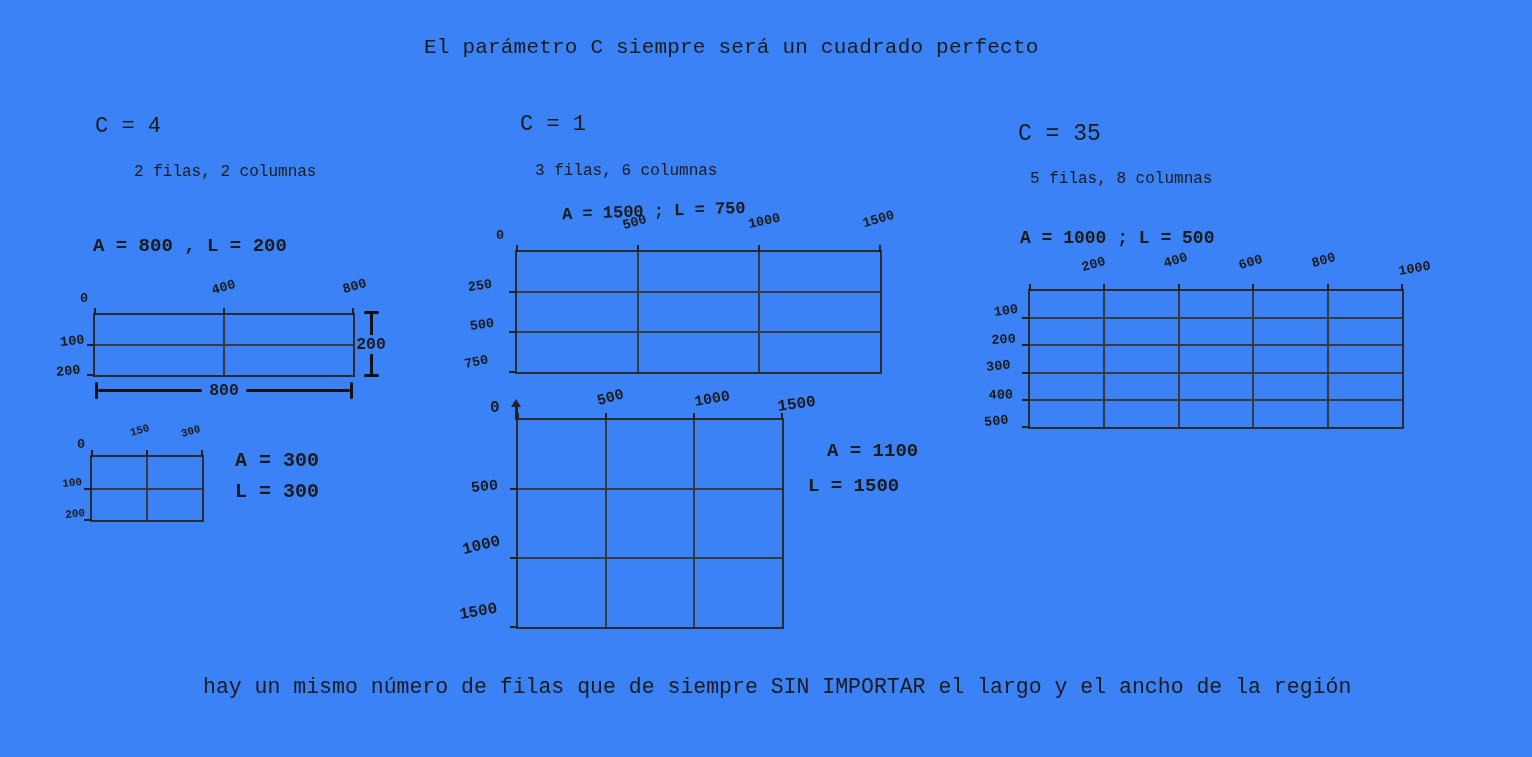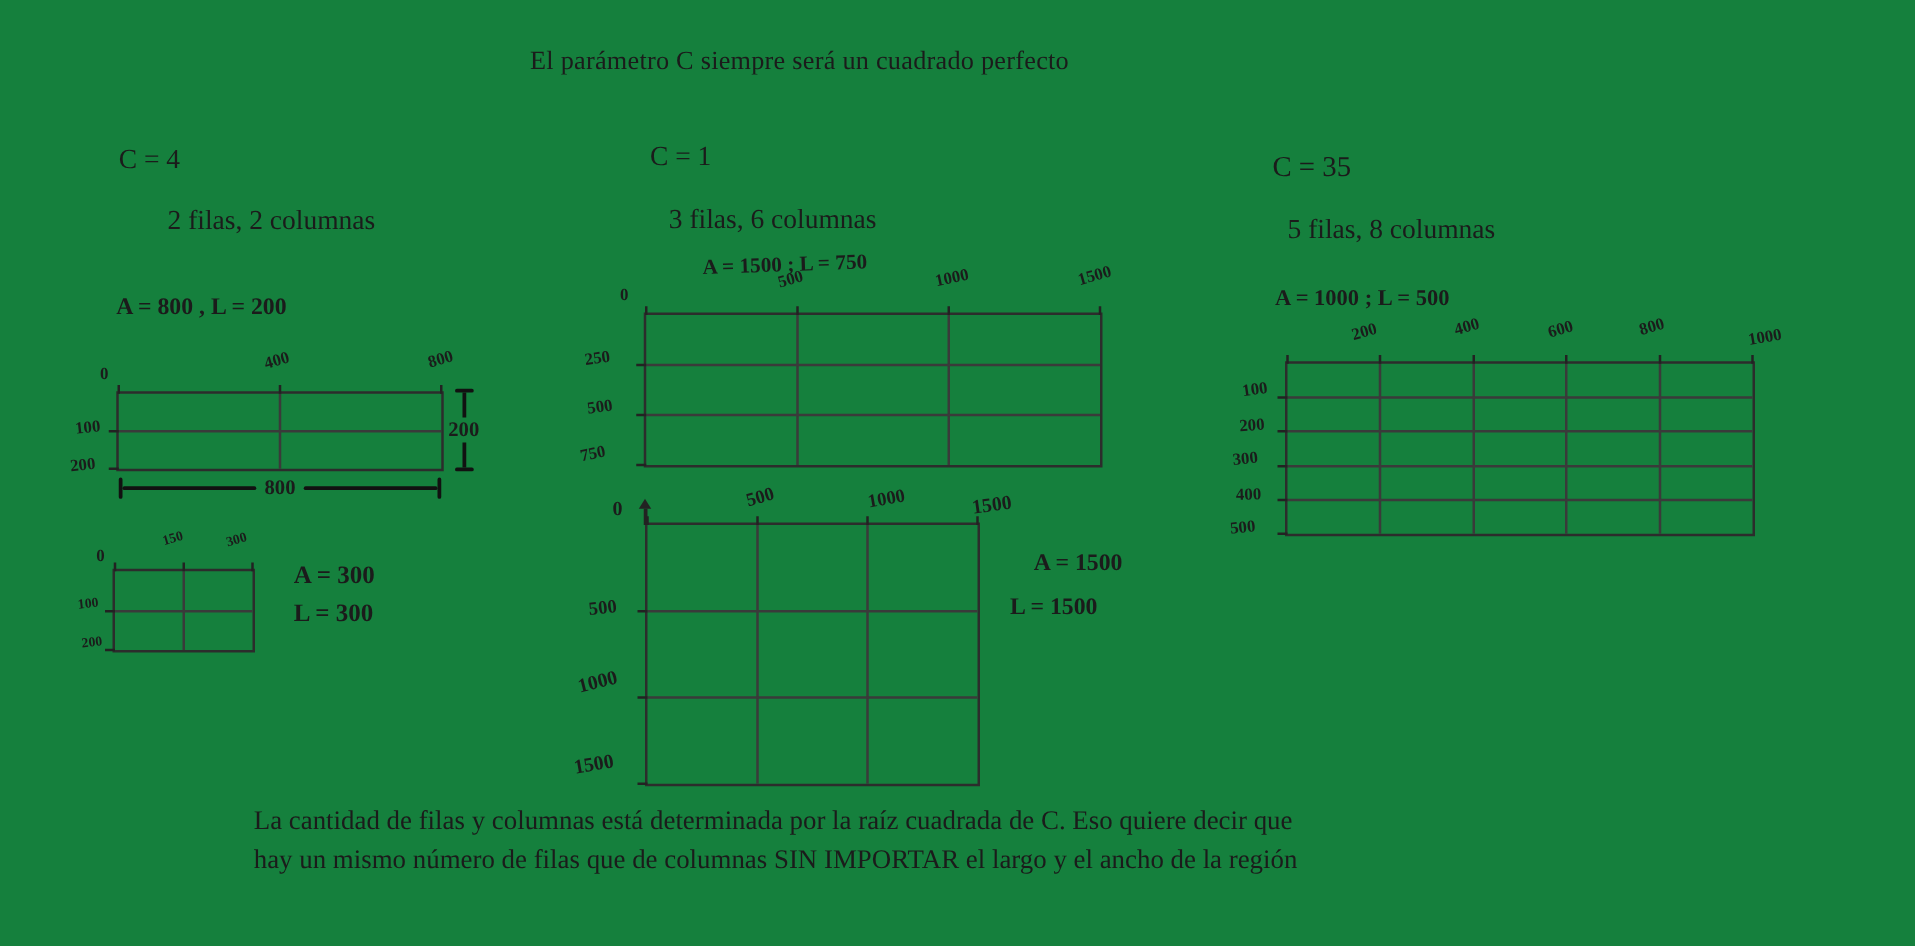--- a/index.html
+++ b/index.html
@@ -1,23 +1,23 @@
 <!DOCTYPE html>
 <html><head>
 <meta charset="utf-8">
 <style>
   html,body{margin:0;padding:0;background:#fff;}
   .canvas{
-    position:relative;width:1532px;height:757px;background:#15803d;
-    font-family:Liberation Serif, serif;color:#1b1b1b;overflow:hidden;
+    position:relative;width:1532px;height:757px;background:#3b82f6;
+    font-family:Liberation Mono, monospace;color:#1b1b1b;overflow:hidden;
   }
   .abs{position:absolute;white-space:nowrap;}
   .title{font-size:21px;letter-spacing:.2px;}
   .heading{font-size:22px;}
-  .subtitle{font-size:22px;}
+  .subtitle{font-size:16px;}
   .dims{font-size:19px;font-weight:700;}
   .side-label{font-size:19px;font-weight:700;}
   .note{font-size:21.5px;}
   .tick{position:absolute;font-size:13.5px;font-weight:700;white-space:nowrap;transform-origin:left bottom;}
   .fs11{font-size:11px}.fs15{font-size:15px}.fs16{font-size:16px}
   .grid{position:absolute;border:2px solid #2c2c2c;}
   .gline{position:absolute;background:#3a3a3a;}
   .gline.v{top:0;bottom:0;width:2px;}
   .gline.h{left:0;right:0;height:2px;}
   .tmark{position:absolute;background:#222;}
@@ -134,21 +134,21 @@
     <div class="arrowhead"></div>
     <div class="arrowstem"></div>
   </div>
   <span class="tick fs16" style="left:490px;top:399px;">0</span>
   <span class="tick fs15" style="left:600px;top:393px;transform:rotate(-16deg);">500</span>
   <span class="tick fs15" style="left:696px;top:394px;transform:rotate(-10deg);">1000</span>
   <span class="tick fs16" style="left:779px;top:398px;transform:rotate(-8deg);">1500</span>
   <span class="tick fs15" style="left:472px;top:480px;transform:rotate(-6deg);">500</span>
   <span class="tick fs16" style="left:465px;top:541px;transform:rotate(-14deg);">1000</span>
   <span class="tick fs16" style="left:461px;top:606px;transform:rotate(-10deg);">1500</span>
-  <div class="abs side-label" style="left:827px;top:440px;">A = 1500</div>
+  <div class="abs side-label" style="left:827px;top:440px;">A = 1100</div>
   <div class="abs side-label" style="left:808px;top:475px;">L = 1500</div>
 
   <div class="abs heading" style="left:1018px;top:121px;font-size:23px;">C = 35</div>
   <div class="abs subtitle" style="left:1030px;top:170px;">5 filas, 8 columnas</div>
   <div class="abs dims" style="left:1020px;top:228px;font-size:18px;">A = 1000  ;   L = 500</div>
 
   <div class="grid" style="left:1028px;top:289px;width:372px;height:136px;">
       <div class="gline v" style="left: calc(20% - 1px);"></div>
       <div class="gline v" style="left: calc(40% - 1px);"></div>
       <div class="gline v" style="left: calc(60% - 1px);"></div>
@@ -173,16 +173,15 @@
   <span class="tick" style="left:1166px;top:256px;transform:rotate(-16deg);">400</span>
   <span class="tick" style="left:1241px;top:258px;transform:rotate(-16deg);">600</span>
   <span class="tick" style="left:1314px;top:256px;transform:rotate(-16deg);">800</span>
   <span class="tick" style="left:1400px;top:264px;transform:rotate(-10deg);">1000</span>
   <span class="tick" style="left:995px;top:305px;transform:rotate(-8deg);">100</span>
   <span class="tick" style="left:992px;top:333px;transform:rotate(-4deg);">200</span>
   <span class="tick" style="left:987px;top:360px;transform:rotate(-6deg);">300</span>
   <span class="tick" style="left:989px;top:388px;transform:rotate(-2deg);">400</span>
   <span class="tick" style="left:985px;top:415px;transform:rotate(-6deg);">500</span>
 
-  <div class="abs note" style="left:203px;top:644px;">La cantidad de filas y columnas está determinada por la raíz cuadrada de C. Eso quiere decir que</div>
-  <div class="abs note" style="left:203px;top:675px;">hay un mismo número de filas que de columnas SIN IMPORTAR el largo y el ancho de la región</div>
+  <div class="abs note" style="left:203px;top:675px;">hay un mismo número de filas que de siempre SIN IMPORTAR el largo y el ancho de la región</div>
 
 </div>
 
 </body></html>

